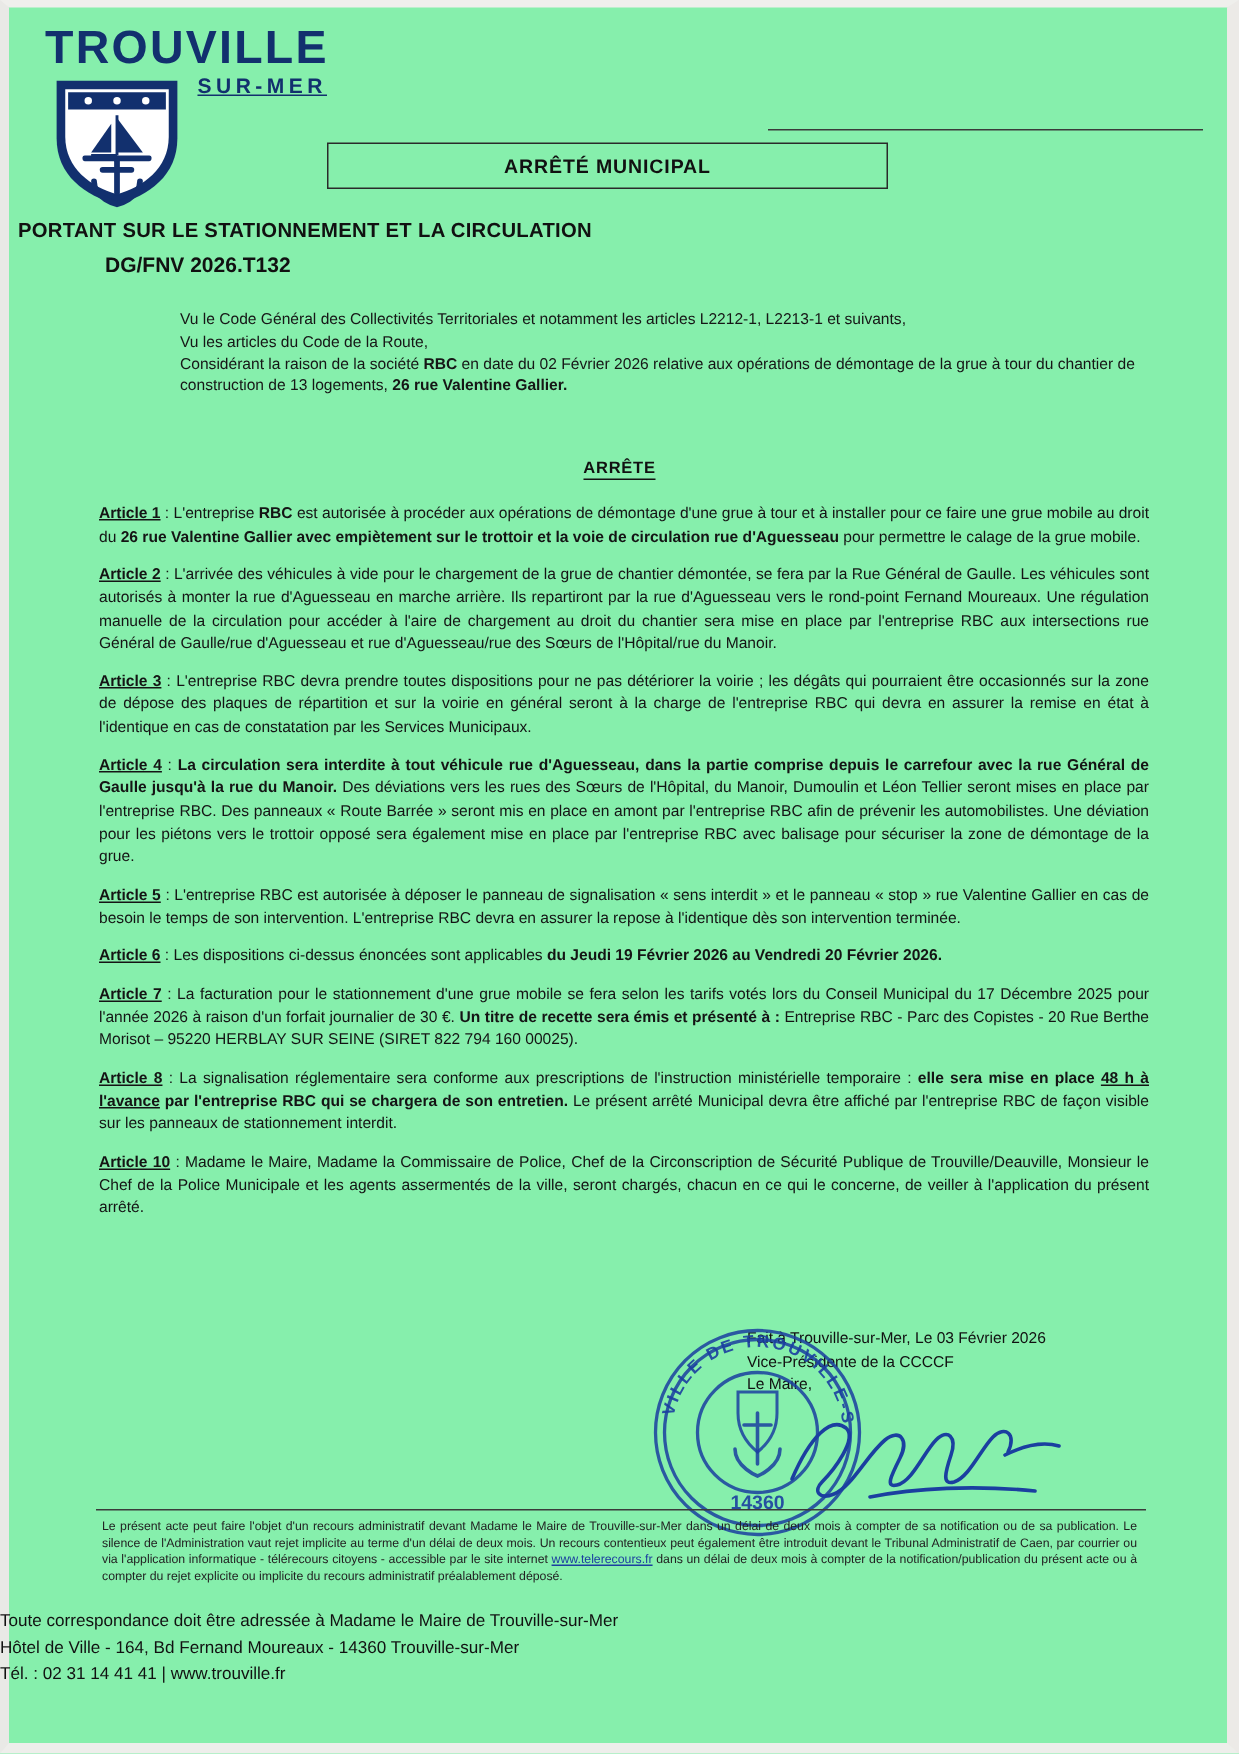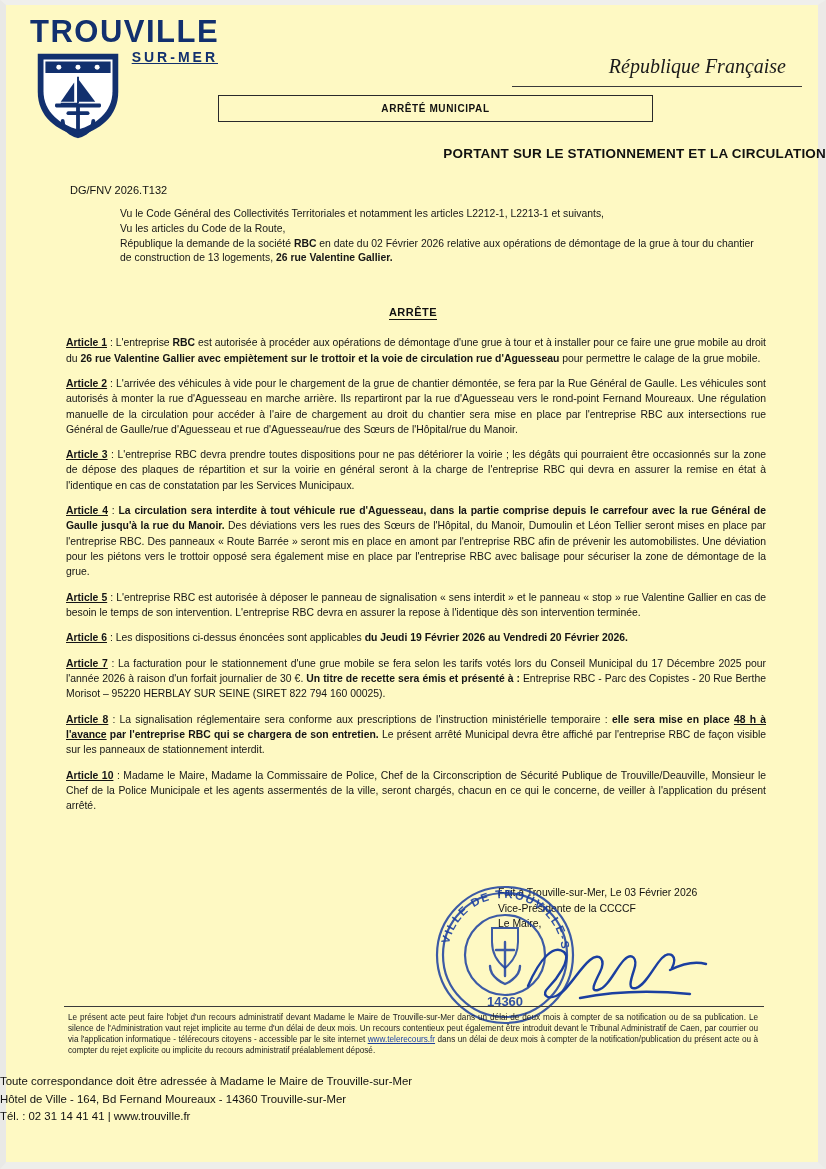--- a/index.html
+++ b/index.html
@@ -8,21 +8,21 @@
     width: 826px;
     height: 1169px;
     background: #f2f2f0;
     font-family: "Liberation Sans", sans-serif;
     color: #111;
   }
   .page {
     position: relative;
     width: 826px;
     height: 1169px;
-    background: #fef9c3;
+    background: #86efac;
     overflow: hidden;
   }
   
   .page::before {
     content:"";
     position:absolute; left:0; top:0; right:0; bottom:0;
     border-left: 6px solid #e9e9e6;
     border-right: 8px solid #eceae7;
     border-top: 5px solid #efefec;
     border-bottom: 7px solid #eeeeeb;
@@ -76,42 +76,42 @@
     position:absolute;
     right: 24px; top: 86px;
     width: 290px;
     border-bottom: 1px solid #3a3a3a;
   }
 
   
   .title-box {
     position:absolute;
     left: 218px; top: 95px;
-    width: 435px;
+    width: 374px;
     padding: 7px 0;
     border: 1px solid #2a2a2a;
     text-align: center;
     font-weight: bold;
-    font-size: 10px;
+    font-size: 13px;
     letter-spacing: 0.6px;
   }
   .subtitle {
     position:absolute;
     left: 12px; right: 0; top: 146px;
-    text-align: right;
+    text-align: left;
     font-weight: bold;
     font-size: 13.5px;
     letter-spacing: .2px;
   }
 
   .ref {
     position:absolute;
-    left: 70px; top: 184px;
-    font-weight: normal;
-    font-size: 11px;
+    left: 70px; top: 168px;
+    font-weight: bold;
+    font-size: 14px;
   }
 
   
   .preamble {
     position:absolute;
     left: 120px; top: 207px;
     width: 645px;
     font-size: 10.4px;
     line-height: 1.42;
     color: #161616;
@@ -216,33 +216,32 @@
         <path d="M46 36 L32 56 L46 56 Z"></path>
         <rect x="26" y="58" width="48" height="4" rx="1.5"></rect>
       </g>
       <g stroke="#12306e" stroke-width="4" fill="none" stroke-linecap="round">
         <path d="M50 62 L50 84"></path>
         <path d="M40 68 H60"></path>
         <path d="M34 76 C34 88 50 92 50 92 C50 92 66 88 66 76"></path>
       </g>
     </svg>
 
-    <div class="rf">République Française</div>
     <div class="rf-rule"></div>
   </div>
 
   <div class="title-box">ARRÊTÉ MUNICIPAL</div>
   <div class="subtitle">PORTANT SUR LE STATIONNEMENT ET LA CIRCULATION</div>
   <div class="ref">DG/FNV 2026.T132</div>
 
   <div class="preamble">
     <div>Vu le Code Général des Collectivités Territoriales et notamment les articles L2212-1, L2213-1 et suivants,</div>
     <div>Vu les articles du Code de la Route,</div>
     <div>
-      <span>République la demande de la société </span><span class="b">RBC</span><span> en date du 02 Février 2026 relative aux opérations de démontage de la grue à tour du chantier de construction  de 13 logements,  </span><span class="b">26 rue Valentine Gallier.</span>
+      <span>Considérant la raison de la société </span><span class="b">RBC</span><span> en date du 02 Février 2026 relative aux opérations de démontage de la grue à tour du chantier de construction  de 13 logements,  </span><span class="b">26 rue Valentine Gallier.</span>
     </div>
   </div>
 
   <div class="arrete">
     <span>ARRÊTE</span>
   </div>
 
   <div class="body" id="articles">
       <p class="art"><span class="lbl">Article 1</span><span> : L'entreprise </span><span class="b">RBC</span><span> est autorisée à procéder aux opérations de démontage d'une grue à tour et à installer pour ce faire une grue mobile au droit du </span><span class="b">26 rue Valentine Gallier avec empiètement sur le trottoir et la voie de circulation rue d'Aguesseau</span><span> pour  permettre le calage de la grue mobile.</span></p>
       <p class="art"><span class="lbl">Article 2</span><span> : L'arrivée des véhicules à vide pour le chargement de la grue de chantier démontée, se fera par la Rue Général de Gaulle. Les véhicules sont autorisés à monter la rue d'Aguesseau en marche arrière. Ils repartiront  par la rue d'Aguesseau vers le rond-point Fernand Moureaux. Une régulation manuelle de la circulation pour accéder à l'aire de chargement au droit du chantier sera mise en place par l'entreprise RBC aux intersections  rue Général de Gaulle/rue d'Aguesseau et rue d'Aguesseau/rue des Sœurs de l'Hôpital/rue du Manoir.</span></p>

